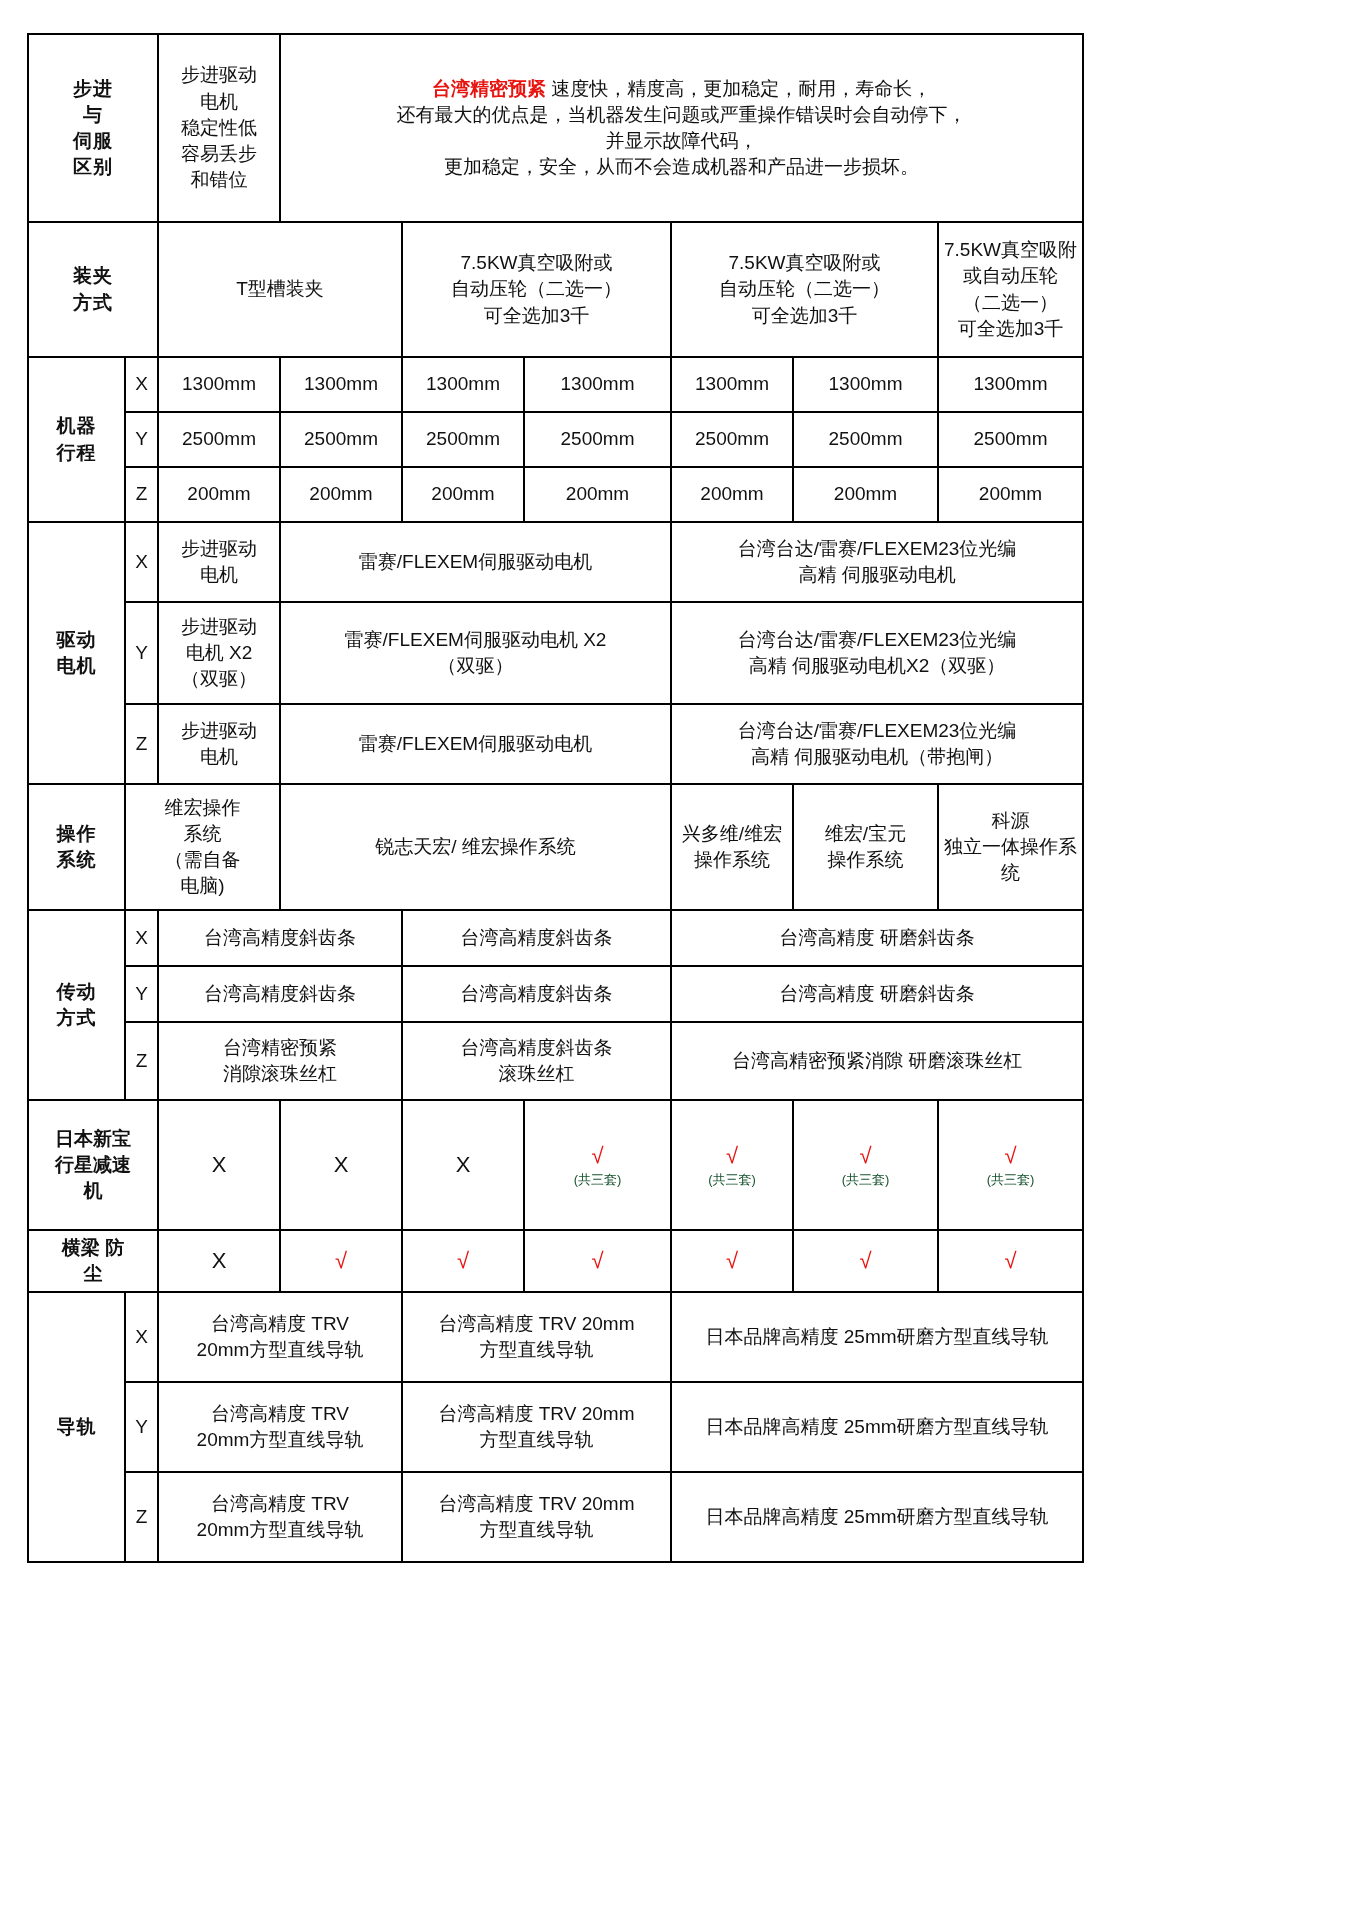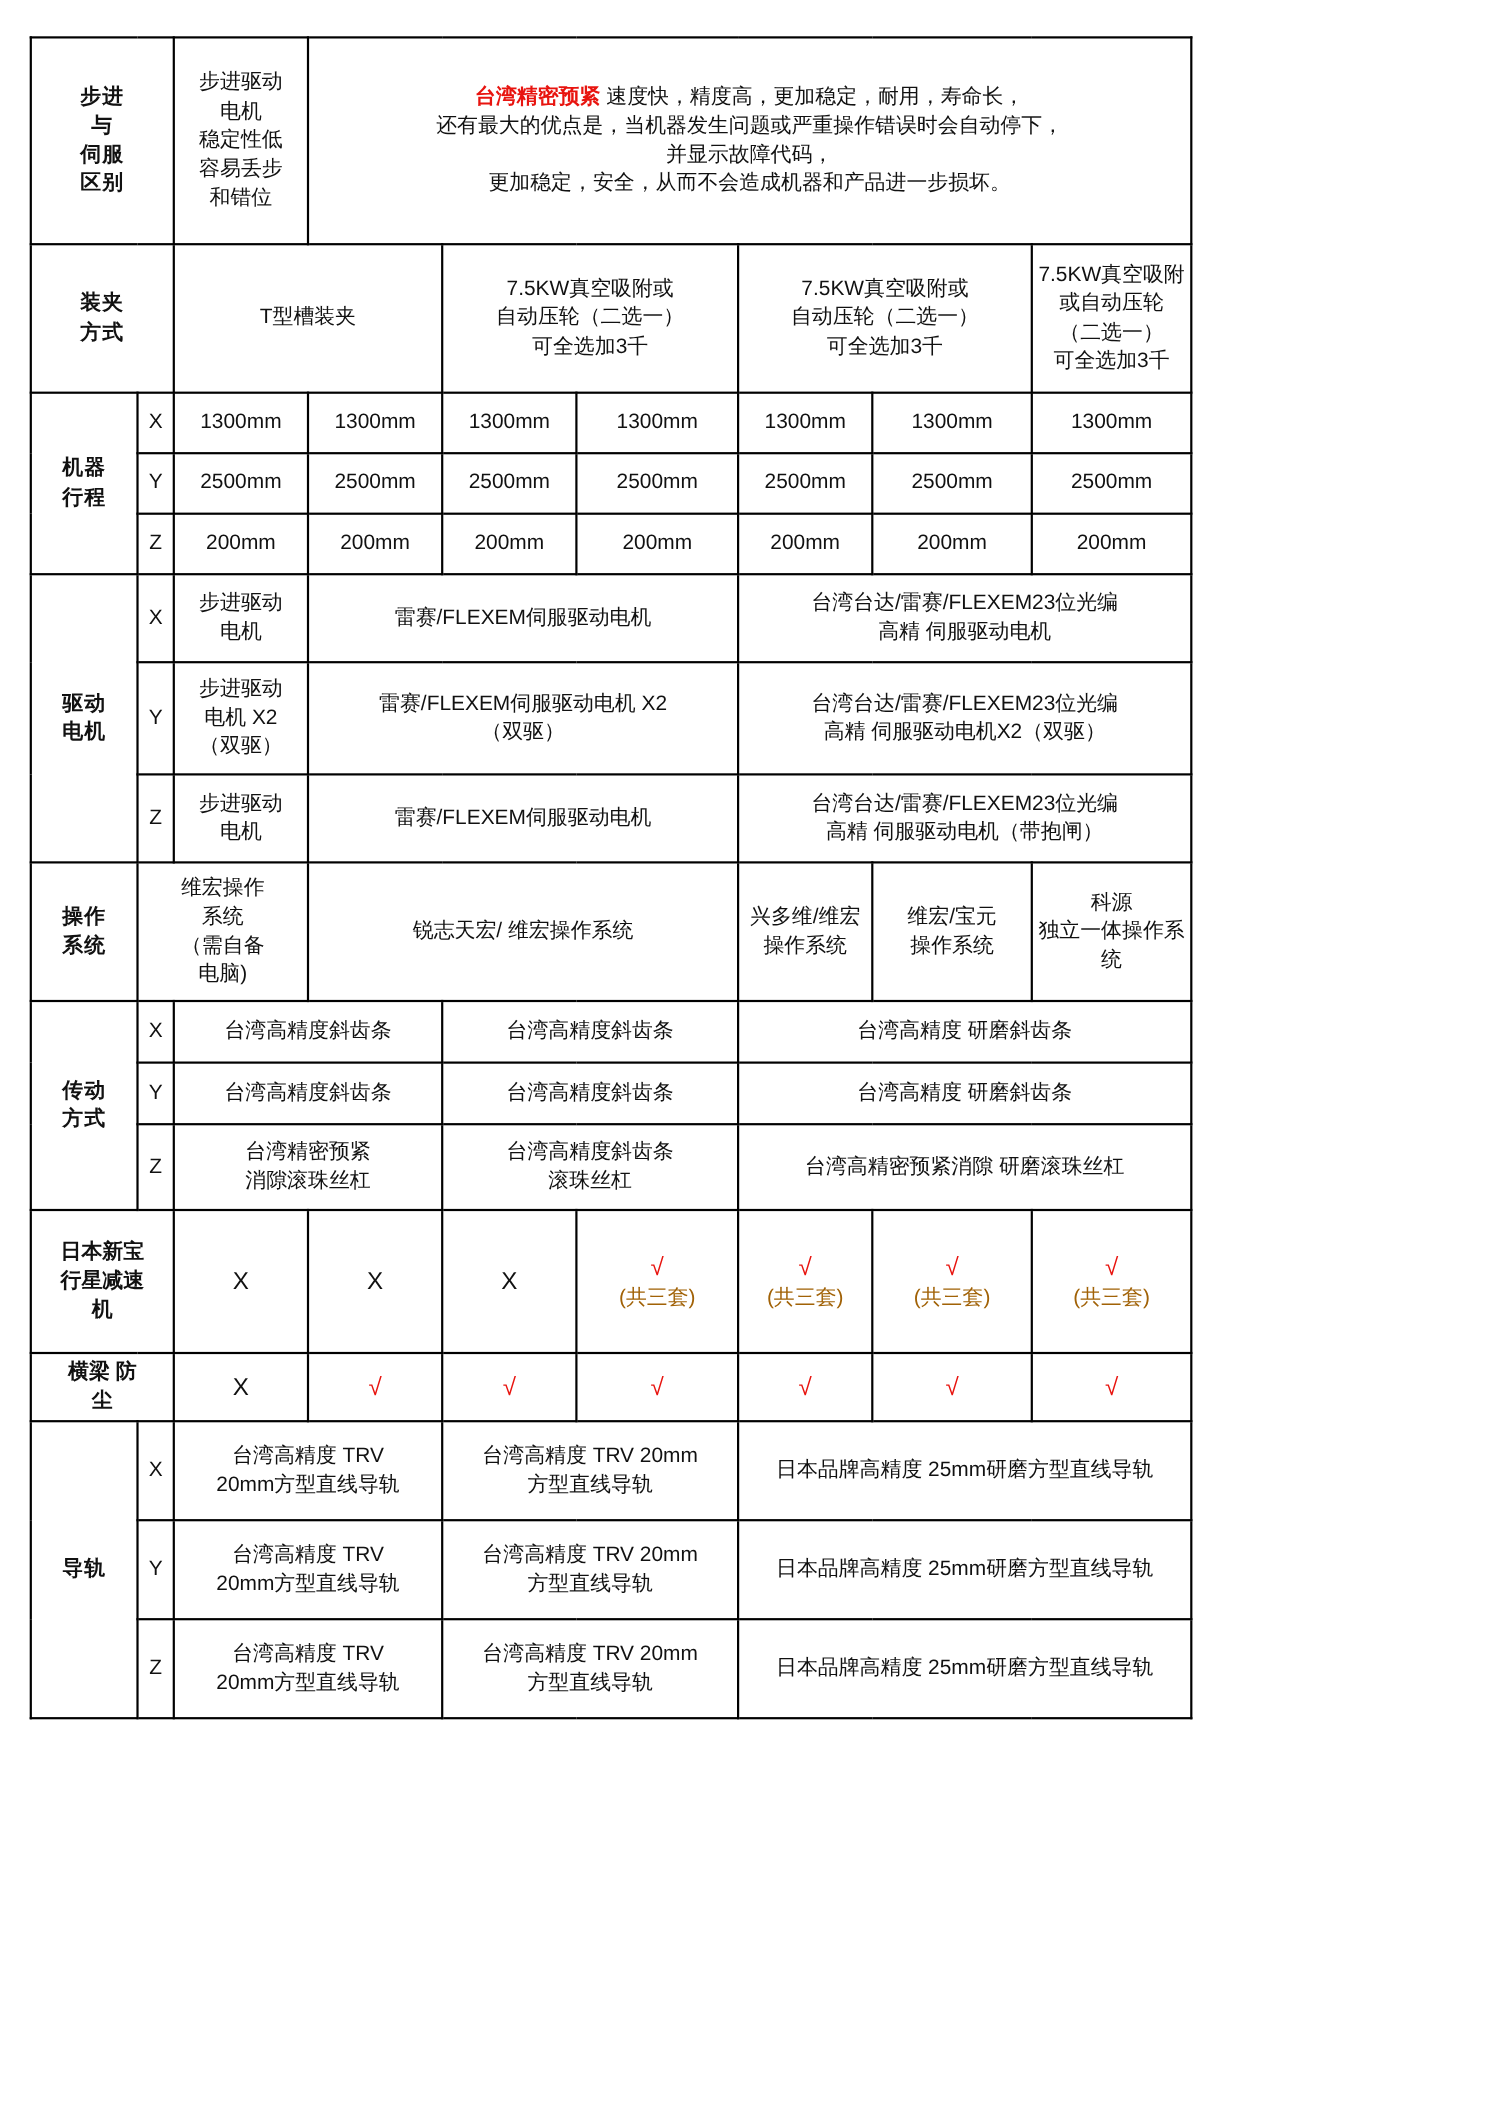--- a/index.html
+++ b/index.html
@@ -82,22 +82,22 @@
   .h-trans { height: 46px; }
   .h-trans-z { height: 68px; }
   .h-planet { height: 120px; }
   .h-dust { height: 50px; }
   .h-rail { height: 80px; }
   .check {
     color: #e8140f;
     font-size: 22px;
   }
   .sub {
-    color: #a16207;
-    font-size: 19px;
+    color: #14532d;
+    font-size: 13px;
   }
   .stack { display: block; }
   .xmark { font-size: 22px; }
   .nm { font-size: 20px; }
   .tightlabel { font-size: 21px; font-weight: bold; line-height: 1.45; }
 </style>
 </head>
 <body>
 
 <div class="sheet">

